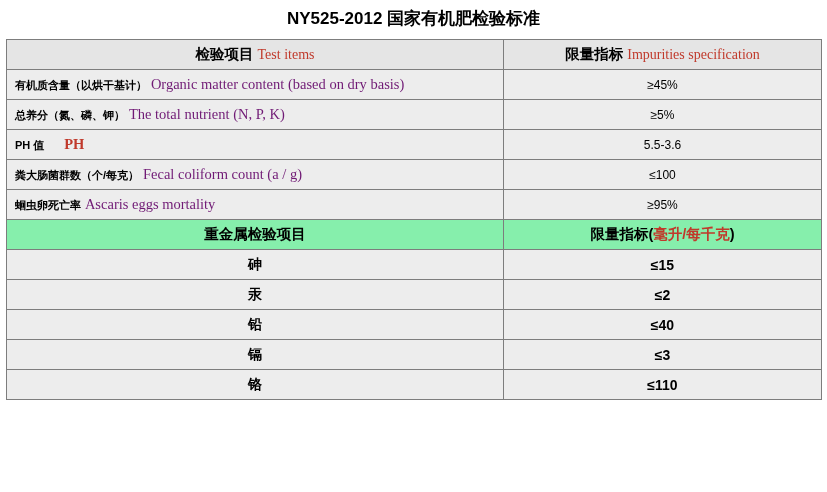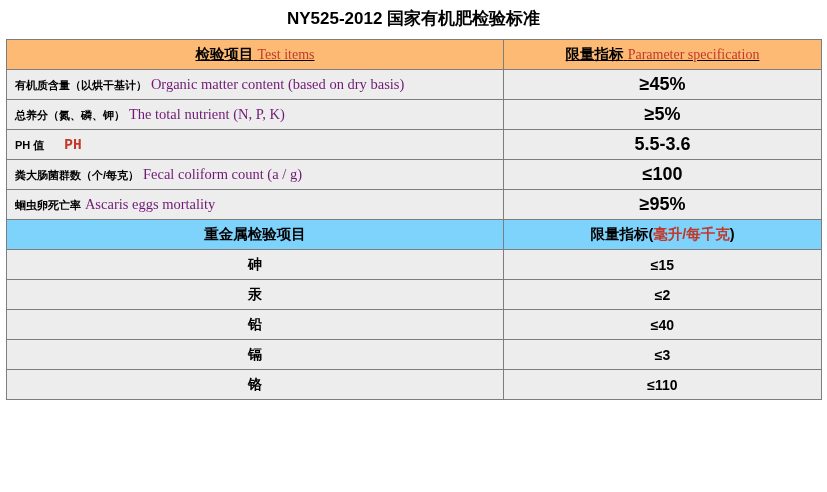--- a/index.html
+++ b/index.html
@@ -37,68 +37,67 @@
   table.std-table td {
     border: 1px solid #7d7d7d;
     height: 30px;
     box-sizing: border-box;
     padding: 0 8px;
   }
   .col-a { width: 497px; }
   .col-b { width: 318px; }
 
   .header-row td {
-    background: #fdba74;
+    background: #e5e5e5;
     text-align: center;
     font-weight: bold;
     font-size: 14.5px;
     height: 31px;
-    text-decoration: underline;
   }
   .hdr-cn {
     color: #000000;
     font-weight: bold;
   }
   .hdr-en {
     color: #c0392b;
     font-weight: normal;
     font-family: "Liberation Serif", serif;
     font-size: 14px;
   }
   .item-row td.item-cell {
     background: #ededed;
     text-align: left;
     font-size: 14px;
   }
   .item-row td.value-cell {
     background: #ededed;
     text-align: center;
-    font-weight: bold;
-    font-size: 18px;
+    font-weight: normal;
+    font-size: 12px;
   }
   .cn {
     color: #000000;
     font-weight: bold;
     font-size: 11px;
   }
   .en {
     color: #701a75;
     font-weight: normal;
     font-family: "Liberation Serif", serif;
     font-size: 14.5px;
   }
   .en-ph {
     color: #c0392b;
     font-weight: bold;
-    font-family: Liberation Mono, monospace;
+    font-family: Liberation Serif, serif;
     font-size: 14.5px;
     padding-left: 16px;
   }
   .sub-header-row td {
-    background: #7dd3fc;
+    background: #86efac;
     text-align: center;
     font-weight: bold;
     font-size: 14.5px;
     height: 34px;
     color: #000000;
   }
   .unit-red {
     color: #c0392b;
     font-weight: bold;
   }
@@ -123,21 +122,21 @@
       <col class="col-b">
     </colgroup>
     <tbody>
       <tr class="header-row">
         <td>
           <span class="hdr-cn">检验项目</span>
           <span class="hdr-en">Test items</span>
         </td>
         <td>
           <span class="hdr-cn">限量指标</span>
-          <span class="hdr-en">Parameter specification</span>
+          <span class="hdr-en">Impurities specification</span>
         </td>
       </tr>
 
       <tr class="item-row">
         <td class="item-cell">
           <span class="cn">有机质含量（以烘干基计）</span>
           <span class="en">Organic matter content (based on dry basis)</span>
         </td>
         <td class="value-cell">≥45%</td>
       </tr>

